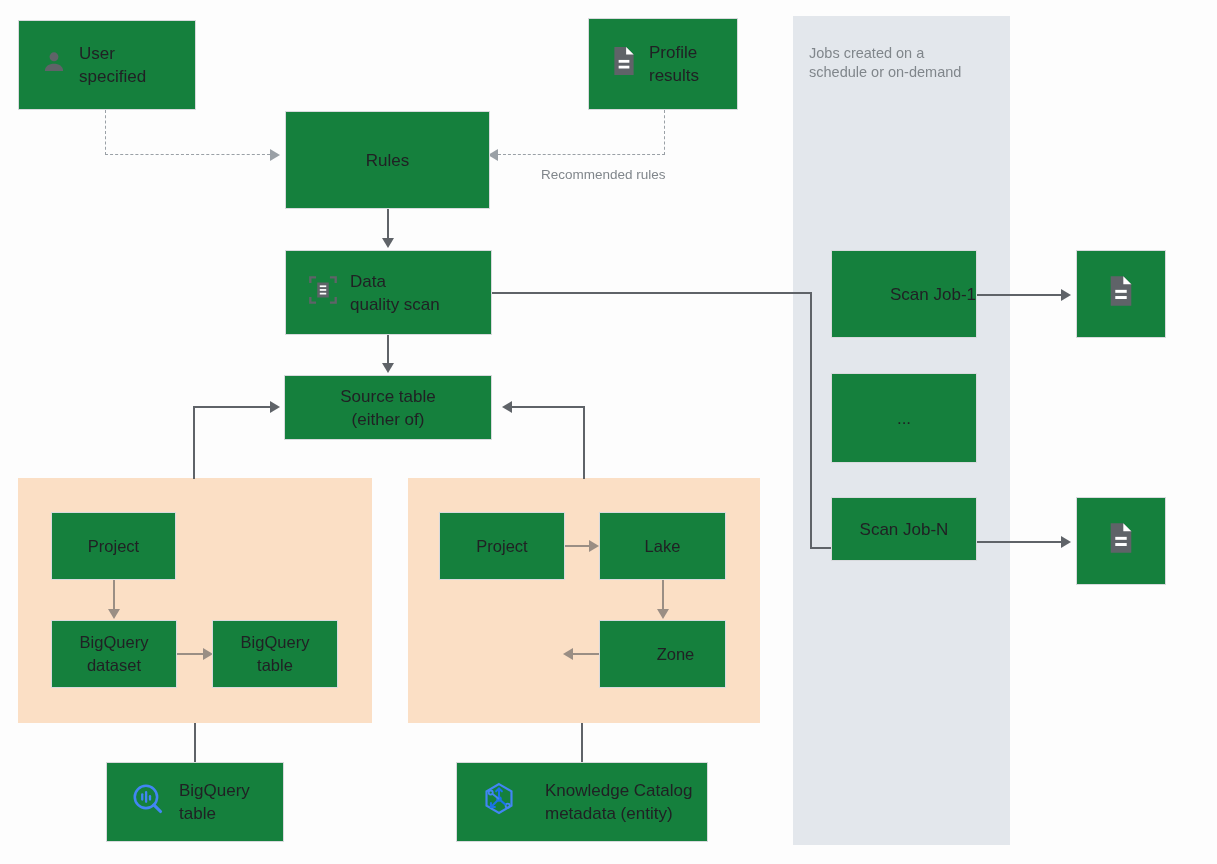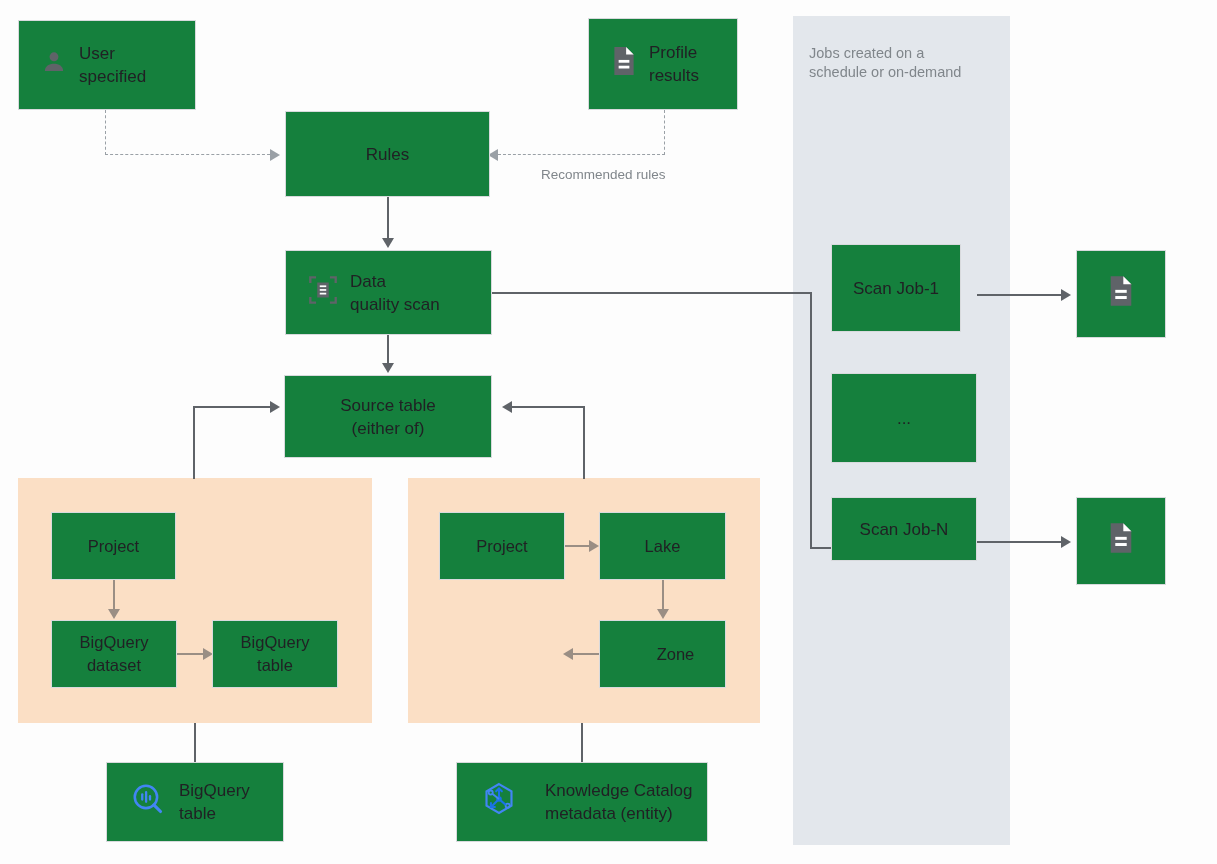--- a/index.html
+++ b/index.html
@@ -257,21 +257,21 @@
         <path d="M3 1h11l7 7v19H3z" fill="#5f6368"></path>
         <path d="M14 1l7 7h-7z" fill="#ffffff"></path>
         <rect x="7" y="13" width="10" height="2.6" fill="#ffffff"></rect>
         <rect x="7" y="18.4" width="10" height="2.6" fill="#ffffff"></rect>
       </svg>
     </span>
     <span class="label">Profile
 results</span>
   </div>
 
-  <div class="box" style="left:285px; top:111px; width:205px; height:86px;">
+  <div class="box" style="left:285px; top:111px; width:205px; height:98px;">
     <span class="label">Rules</span>
   </div>
 
   <div class="box with-icon" style="left:285px; top:250px; width:207px; height:85px;">
     <span class="ico">
       <svg width="30" height="30" viewBox="0 0 26 26" aria-hidden="true">
         <g fill="none" stroke="#5f6368" stroke-width="2">
           <path d="M2 7V2h5"></path>
           <path d="M24 7V2h-5"></path>
           <path d="M2 19v5h5"></path>
@@ -280,21 +280,21 @@
         <rect x="8" y="6.5" width="10" height="13" fill="#5f6368"></rect>
         <rect x="10.2" y="9" width="5.6" height="1.5" fill="#ffffff"></rect>
         <rect x="10.2" y="12.2" width="5.6" height="1.5" fill="#ffffff"></rect>
         <rect x="10.2" y="15.4" width="5.6" height="1.5" fill="#ffffff"></rect>
       </svg>
     </span>
     <span class="label">Data
 quality scan</span>
   </div>
 
-  <div class="box" style="left:284px; top:375px; width:208px; height:83px;">
+  <div class="box" style="left:284px; top:375px; width:208px; height:65px;">
     <span class="label">Source table
 (either of)</span>
   </div>
 
   <div class="box" style="left:51px; top:512px; width:125px; height:68px; font-size:16.5px;">
     <span class="label">Project</span>
   </div>
   <div class="box" style="left:51px; top:620px; width:126px; height:68px; font-size:16.5px;">
     <span class="label">BigQuery
 dataset</span>
@@ -340,21 +340,21 @@
         <path d="M15 15L8.6 21.4" stroke="#1a73e8" stroke-width="1.7"></path>
         <path d="M8.3 18.3l-0.1 3.4 3.4 0" fill="none" stroke="#1a73e8" stroke-width="1.7" stroke-linecap="round"></path>
         <path d="M15 15l5.6 4.9" stroke="#1a73e8" stroke-width="1.7"></path>
         <path d="M15 15L9.4 10.6" stroke="#4285f4" stroke-width="1.5"></path>
       </svg>
     </span>
     <span class="label">Knowledge Catalog
 metadata (entity)</span>
   </div>
 
-  <div class="box" style="left:831px; top:244px; width:130px; height:88px;">
+  <div class="box" style="left:831px; top:250px; width:146px; height:88px;justify-content:flex-end;">
     <span class="label">Scan Job-1</span>
   </div>
   <div class="box" style="left:831px; top:373px; width:146px; height:90px;">
     <span class="label">...</span>
   </div>
   <div class="box" style="left:831px; top:497px; width:146px; height:64px;">
     <span class="label">Scan Job-N</span>
   </div>
 
   <div class="box" style="left:1076px; top:250px; width:90px; height:88px;">

